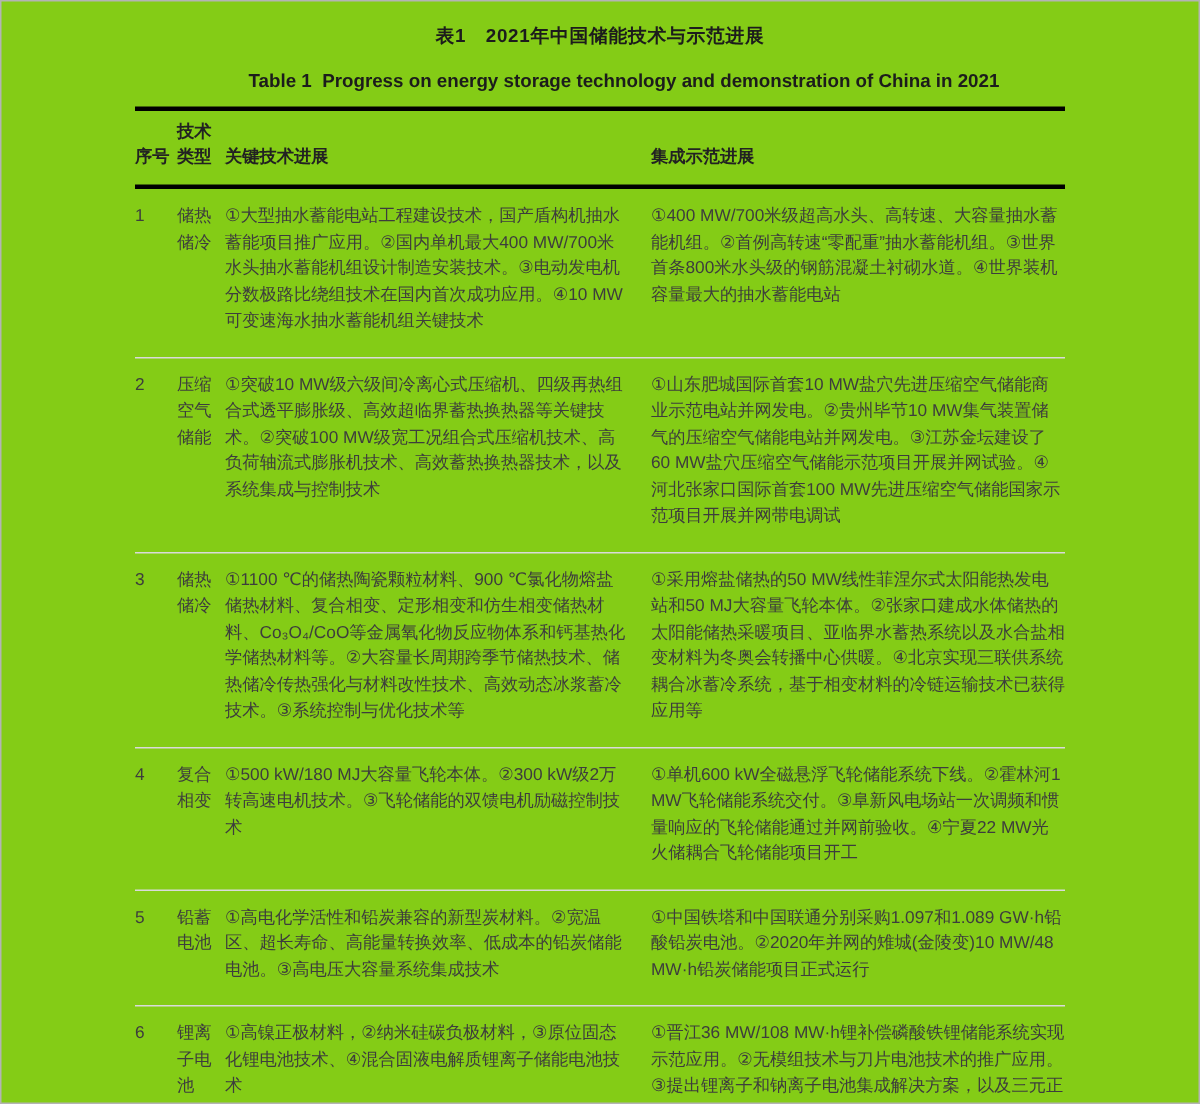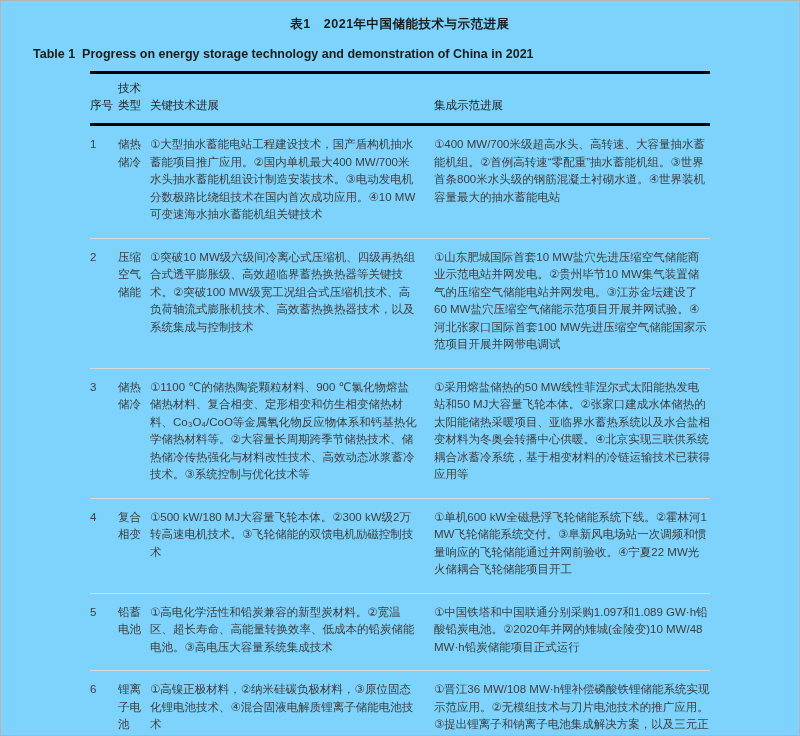--- a/index.html
+++ b/index.html
@@ -2,55 +2,55 @@
 <html><head>
 <meta charset="utf-8">
 <style>
   html, body { margin: 0; padding: 0; background: #ffffff; }
   body { font-family: "Liberation Sans", "DejaVu Sans", sans-serif; }
   .page {
     position: relative;
     width: 800px; height: 736px;
     box-sizing: border-box;
     border: 1px solid #b4b4b4;
-    background: #7dd3fc;
+    background: #84cc16;
     overflow: hidden;
   }
   .title-cn {
     margin-top: 15px;
     text-align: center;
     font-size: 12.5px;
     font-weight: bold;
     color: #1c1c1c;
     letter-spacing: 0.5px;
   }
   .title-en {
     margin-top: 14px;
     margin-bottom: 10px;
-    text-align: left;
+    text-align: center;
     font-size: 12.5px;
     font-weight: bold;
     color: #1c1c1c;
     padding-left: 32px;
   }
   table.booktabs {
     width: 604px;
     margin: 0 auto;
     border-collapse: collapse;
     table-layout: fixed;
   }
   table.booktabs thead tr {
     border-top: 3px solid #000000;
     border-bottom: 3px solid #000000;
   }
   table.booktabs th {
     vertical-align: bottom;
     text-align: left;
     font-size: 11.5px;
-    font-weight: normal;
+    font-weight: bold;
     color: #222222;
     padding: 6px 0 9px 0;
     line-height: 17px;
   }
   table.booktabs td {
     vertical-align: top;
     text-align: left;
     font-size: 11.5px;
     font-weight: normal;
     color: #3d3d3d;

